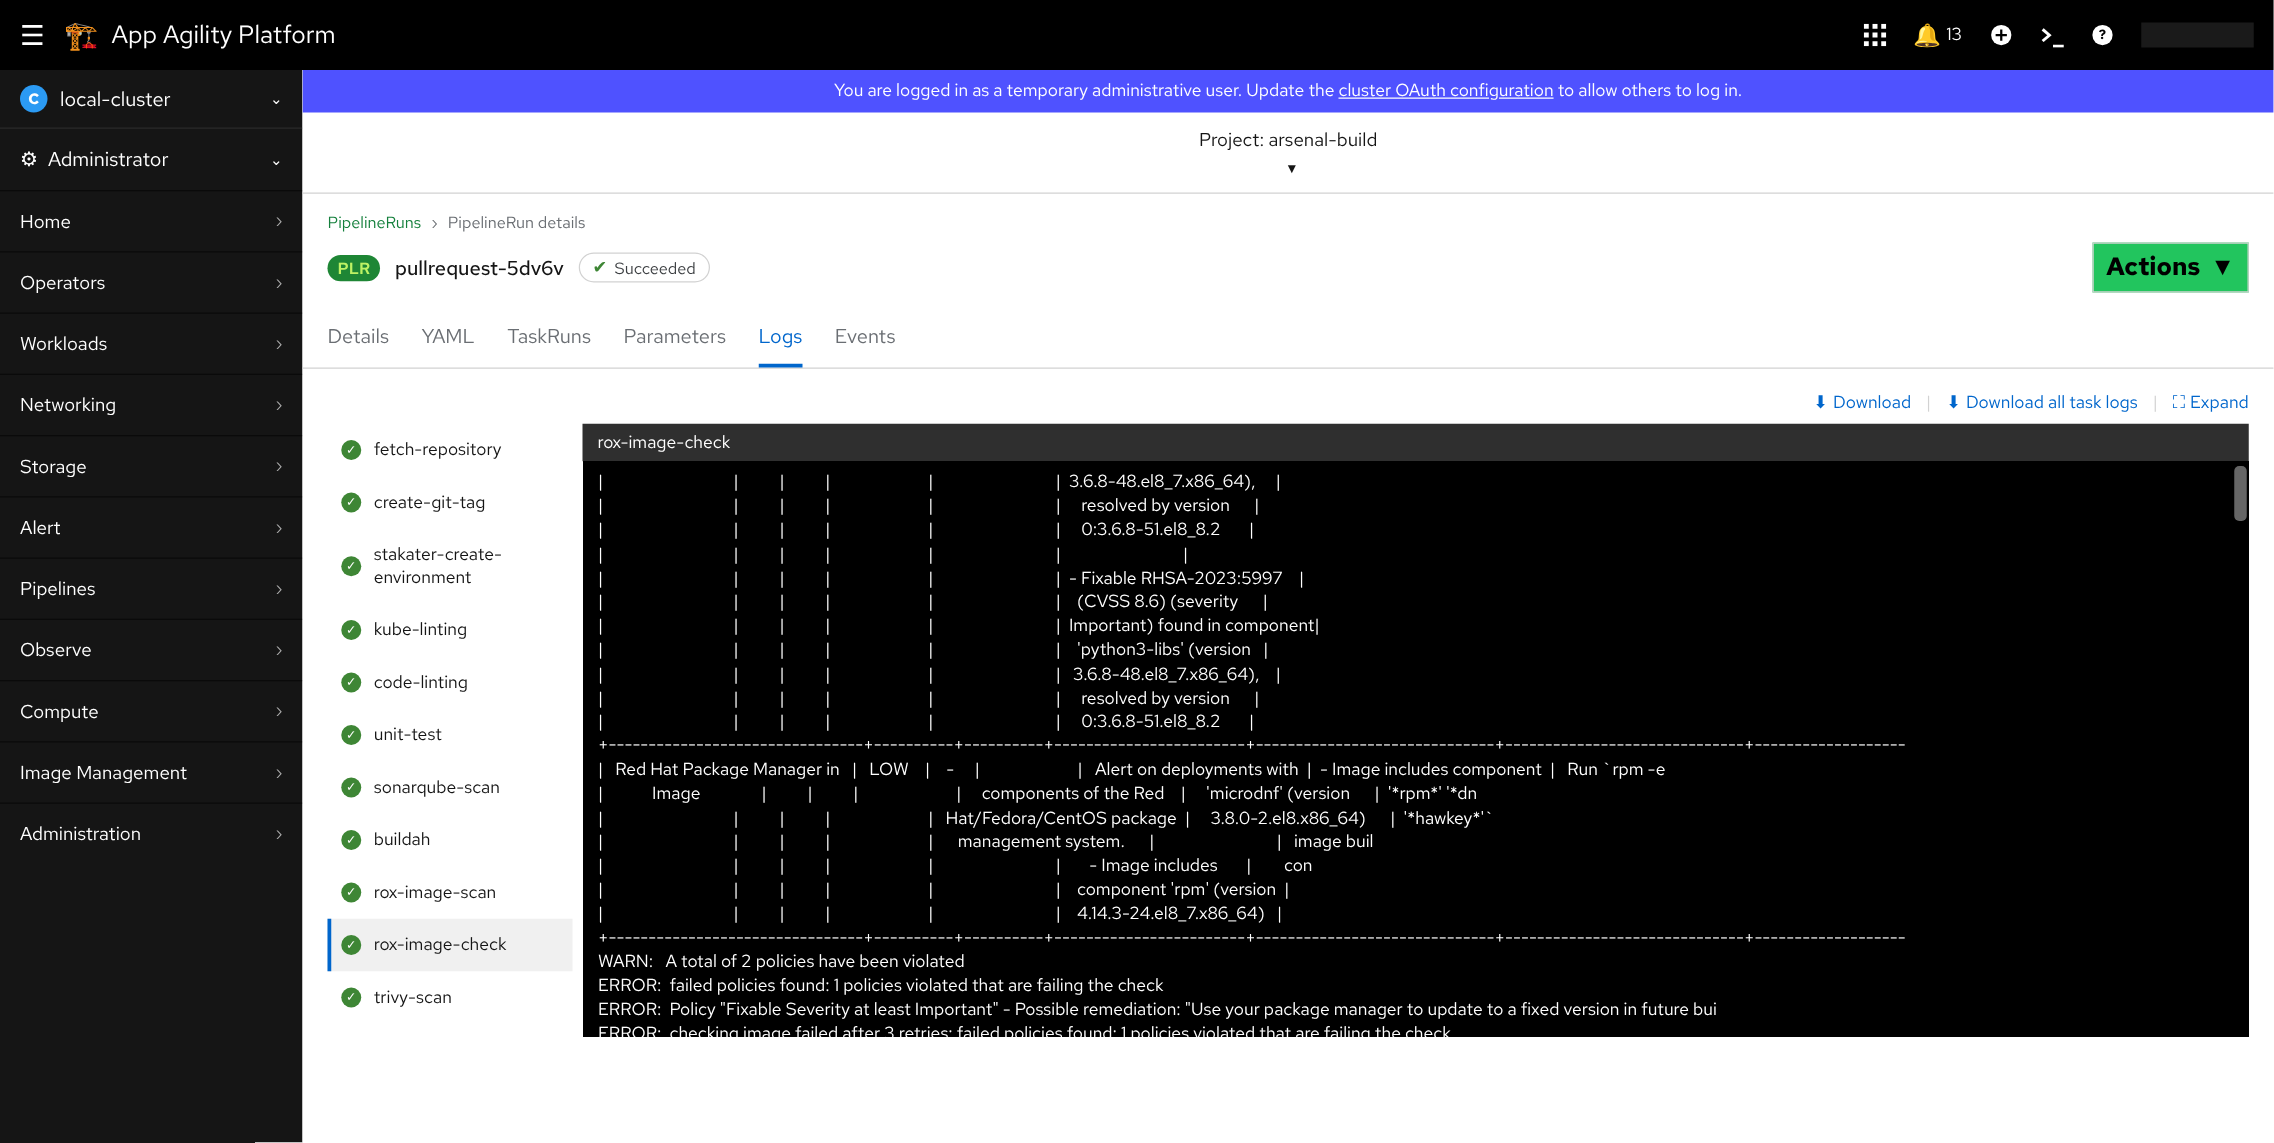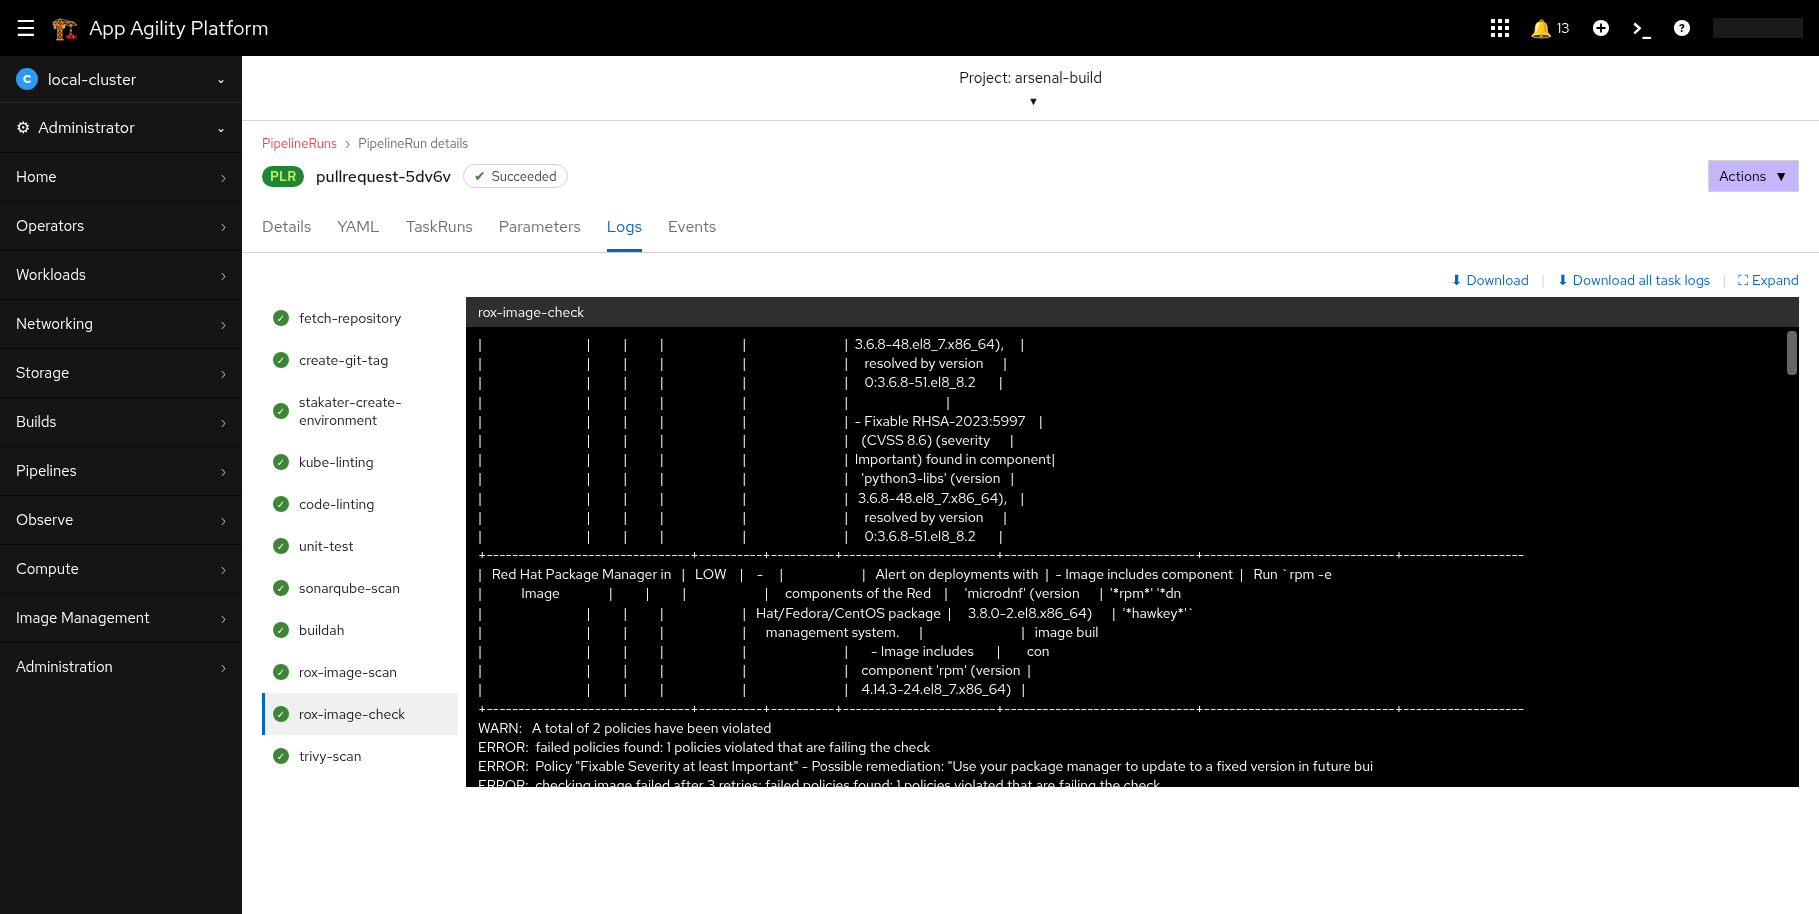--- a/index.html
+++ b/index.html
@@ -28,28 +28,28 @@
 .nav-item .chev { font-size: 14px; color: #aaa; }
 
 
 .main { flex: 1; background: #fff; overflow-y: auto; position: relative; }
 .banner { background: #4f52ff; color: #fff; text-align: center; padding: 8px; font-size: 14px; }
 .banner a { color: #fff; text-decoration: underline; }
 .proj-row { padding: 12px 20px; border-bottom: 1px solid #d2d2d2; font-size: 15px; display: flex; align-items: center; gap: 6px; cursor: pointer; flex-direction: column; }
 .proj-row .caret { font-size: 11px; margin-left: 6px; }
 
 .breadcrumb { padding: 14px 20px 4px; font-size: 13px; color: #6a6e73; display: flex; align-items: center; gap: 8px; }
-.breadcrumb a { color: #ef4444; text-decoration: none; text-align: right; }
+.breadcrumb a { color: #15803d; text-decoration: none; text-align: right; }
 
 .title-row { padding: 4px 20px 16px; display: flex; align-items: center; gap: 12px; }
 .plr-badge { background: #1e8635; color: #bef264; font-size: 13px; font-weight: 600; padding: 2px 8px; border-radius: 12px; }
 .plr-title { font-size: 16px; font-weight: 500; }
 .status-pill { display: inline-flex; align-items: center; gap: 6px; border: 1px solid #d2d2d2; border-radius: 14px; padding: 2px 10px; font-size: 13px; color: #3c3f42; }
 .status-pill .dot { color: #3e8635; font-size: 14px; }
-.actions-btn { margin-left: auto; border: 1px solid #d2d2d2; padding: 6px 10px; font-size: 14px; display: flex; align-items: center; gap: 8px; cursor: pointer; background: #c4b5fd; }
+.actions-btn { margin-left: auto; border: 1px solid #d2d2d2; padding: 6px 10px; font-size: 20px; display: flex; align-items: center; gap: 8px; cursor: pointer; background: #22c55e; font-weight: bold; }
 
 .tabs { display: flex; gap: 26px; padding: 0 20px; border-bottom: 1px solid #d2d2d2; }
 .tab { padding: 8px 0 12px; font-size: 16px; color: #6a6e73; cursor: pointer; border-bottom: 3px solid transparent; }
 .tab.active { color: #0066cc; border-bottom-color: #0066cc; }
 
 .log-header { display: flex; justify-content: flex-end; gap: 12px; padding: 18px 20px 8px; font-size: 14px; }
 .log-header a { color: #0066cc; text-decoration: none; display: inline-flex; align-items: center; gap: 4px; cursor: pointer; }
 .log-header .sep { color: #d2d2d2; }
 
 .log-body { display: flex; padding: 0 20px 20px; gap: 8px; }
@@ -134,21 +134,21 @@
         </div>
         <div class="nav-item">
           <span>Networking</span>
           <span class="chev">›</span>
         </div>
         <div class="nav-item">
           <span>Storage</span>
           <span class="chev">›</span>
         </div>
         <div class="nav-item">
-          <span>Builds</span>
+          <span>Alert</span>
           <span class="chev">›</span>
         </div>
         <div class="nav-item">
           <span>Pipelines</span>
           <span class="chev">›</span>
         </div>
         <div class="nav-item">
           <span>Observe</span>
           <span class="chev">›</span>
         </div>
@@ -161,20 +161,23 @@
           <span class="chev">›</span>
         </div>
         <div class="nav-item">
           <span>Administration</span>
           <span class="chev">›</span>
         </div>
       </div>
   </div>
 
   <div class="main">
+    <div class="banner">
+      <span>You are logged in as a temporary administrative user. Update the </span><a href="#">cluster OAuth configuration</a><span> to allow others to log in.</span>
+    </div>
     <div class="proj-row">
       <span>Project: arsenal-build</span>
       <span class="caret">▼</span>
     </div>
     <div class="breadcrumb">
       <a href="#">PipelineRuns</a>
       <span>›</span>
       <span>PipelineRun details</span>
     </div>
     <div class="title-row">

